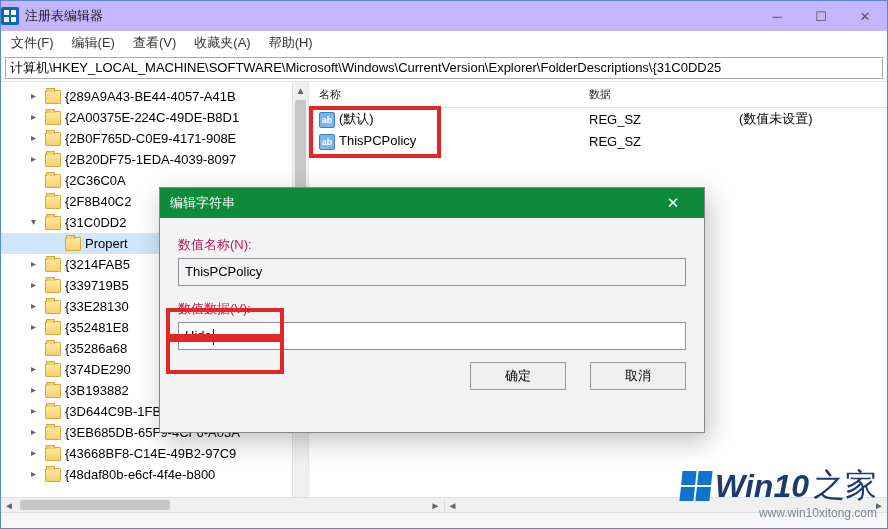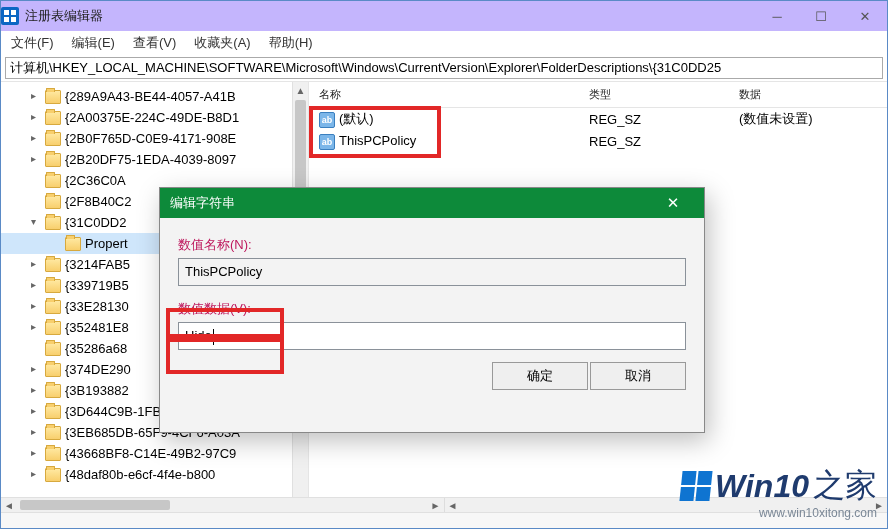--- a/index.html
+++ b/index.html
@@ -159,21 +159,21 @@
     font-size:15px;
   }
   .dialog-body { padding:12px 18px; }
   .dialog-body .lbl { margin:6px 0 4px; font-size:13px; color:#be185d;}
   .dialog-body .txt {
     width:100%; height:28px; border:1px solid #8a9199;
     padding:0 6px; line-height:26px; font-size:13px; background:#fff;
   }
   .dialog-body .txt.readonly { background:#f3f3f3;}
   .dialog-btns {
-    display:flex; justify-content:flex-end; gap:2px;
+    display:flex; justify-content:flex-end; gap:24px;
     padding:0 18px 14px;
   }
   .dialog-btns .btn {
     width:96px; height:28px; border:1px solid #999;
     background:#efefef; display:flex; align-items:center; justify-content:center;
     font-size:13px;
   }
   .caret { display:inline-block; width:1px; height:16px; background:#000; vertical-align:middle; margin-left:1px;}
   
   .statusbar {
@@ -347,21 +347,20 @@
       <div class="tree-scroll">
         <div class="arrow">▲</div>
         <div class="thumb"></div>
         <div class="arrow" style="position:absolute;bottom:0;left:0;right:0">▼</div>
       </div>
     </div>
 
   <div class="list">
     <div class="list-header">
       <div class="col col-name">名称</div>
-      <div class="col col-type">类型</div>
       <div class="col col-data">数据</div>
     </div>
     <div class="list-rows" id="list-rows">
         <div class="list-row">
           <div class="col col-name"><span class="val-icon">ab</span><span>(默认)</span></div>
           <div class="col col-type">REG_SZ</div>
           <div class="col col-data">(数值未设置)</div>
         </div>
         <div class="list-row">
           <div class="col col-name"><span class="val-icon">ab</span><span>ThisPCPolicy</span></div>

